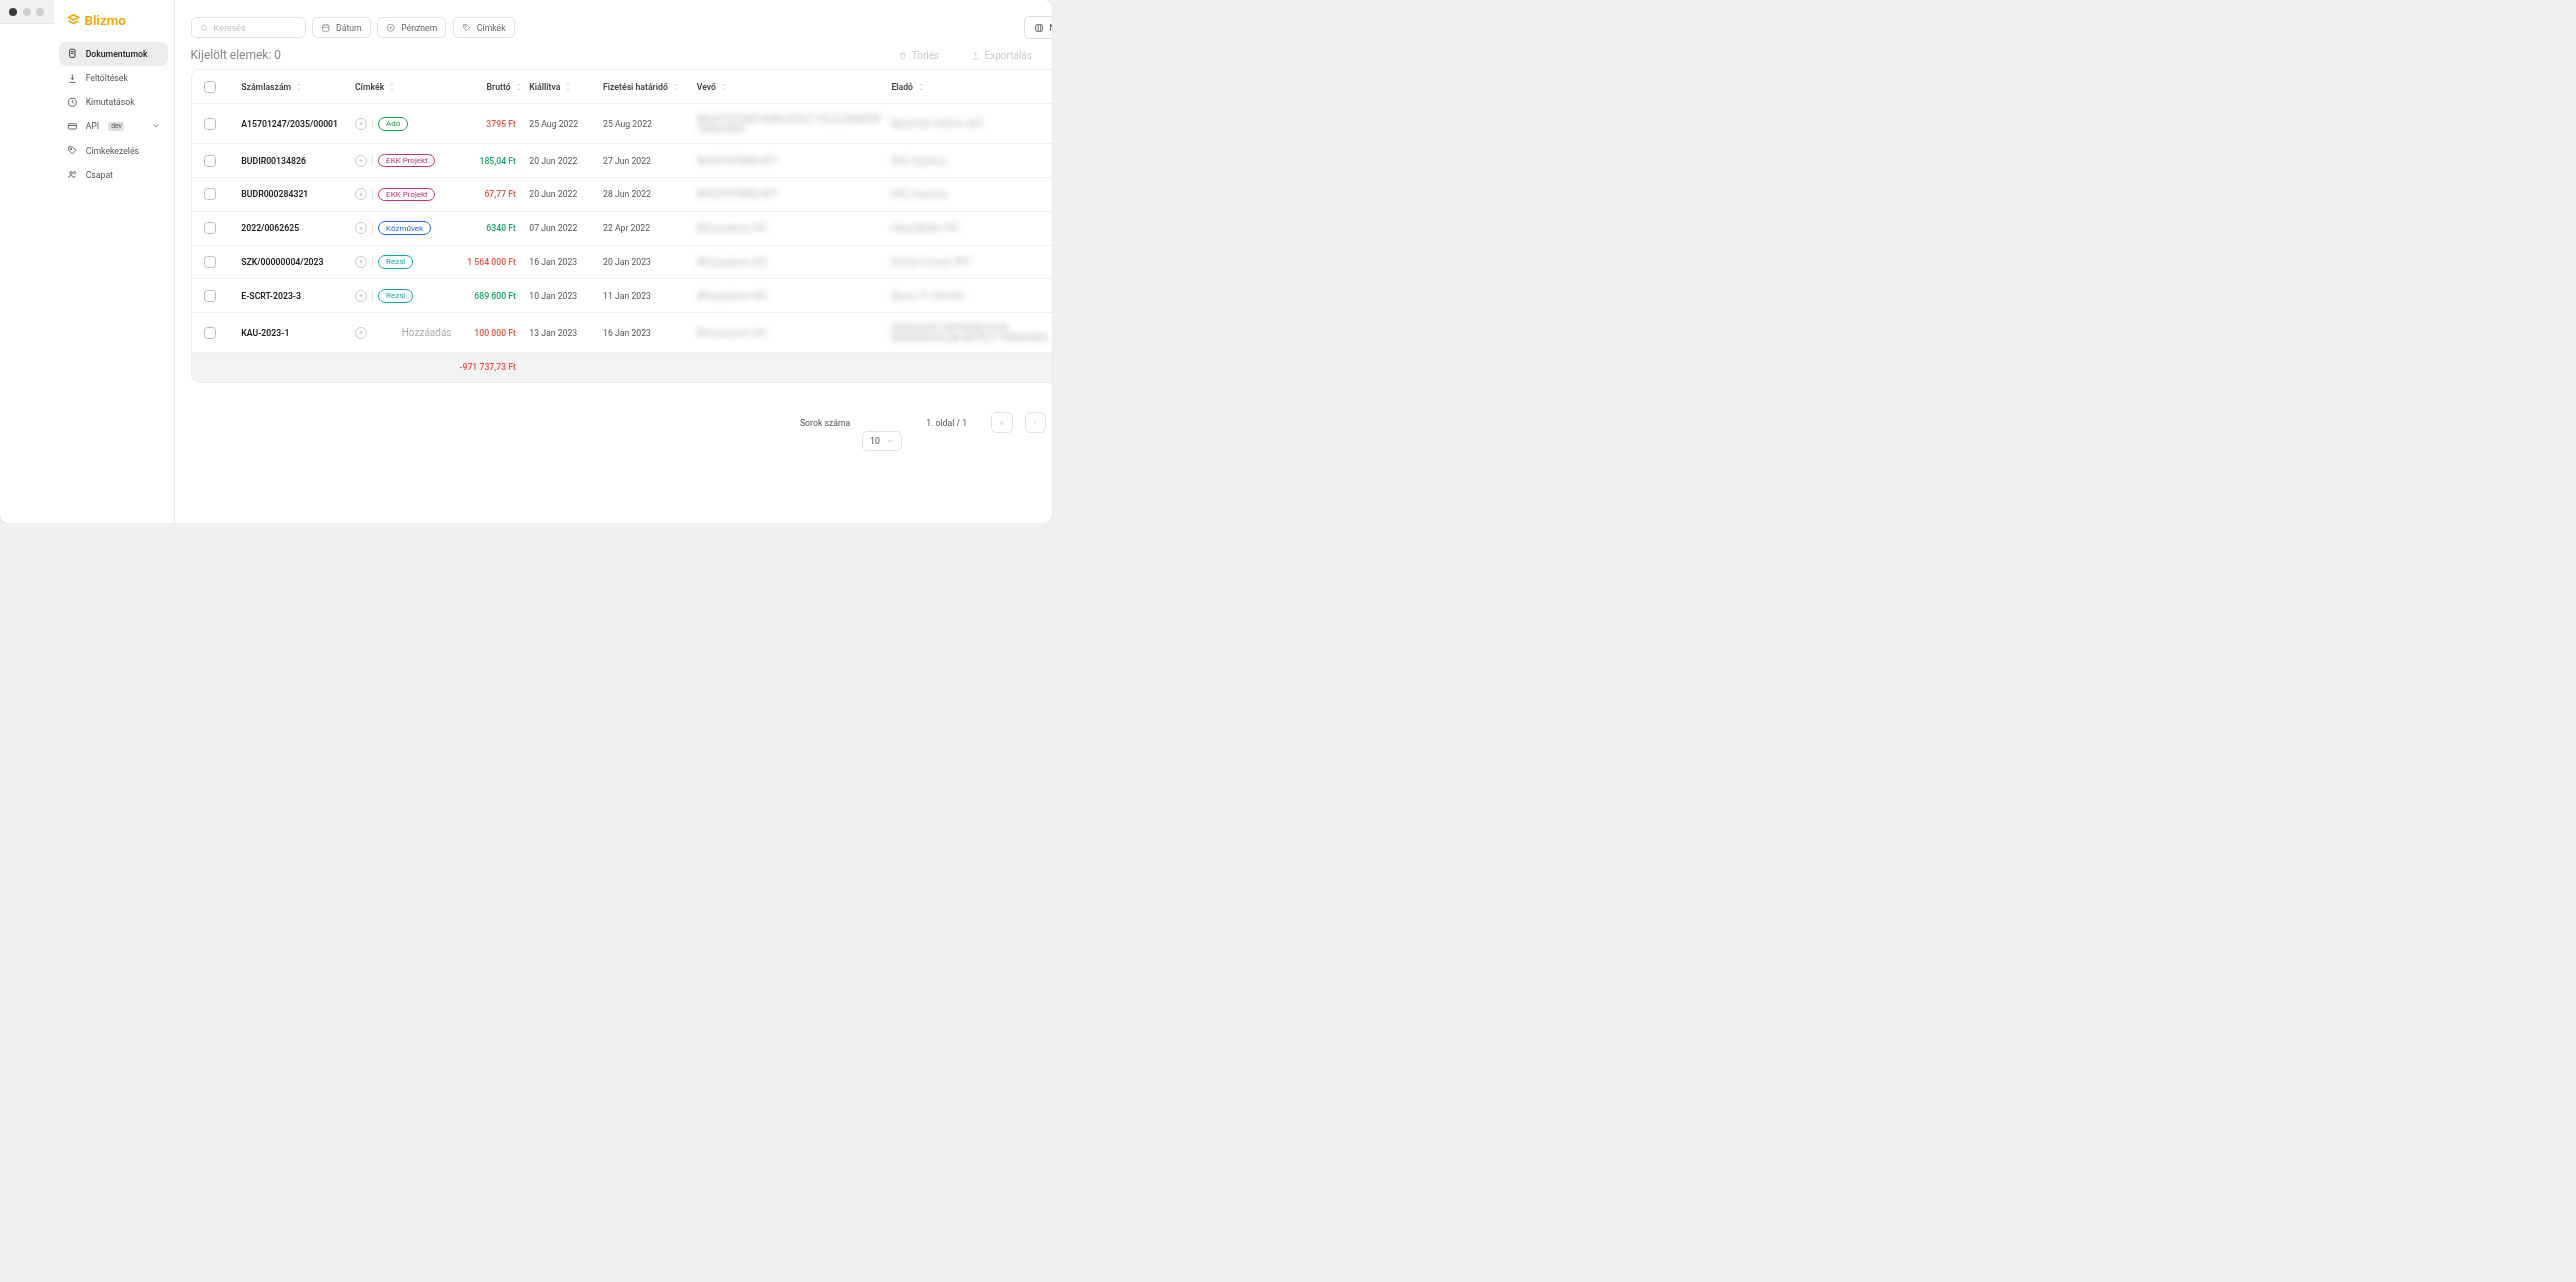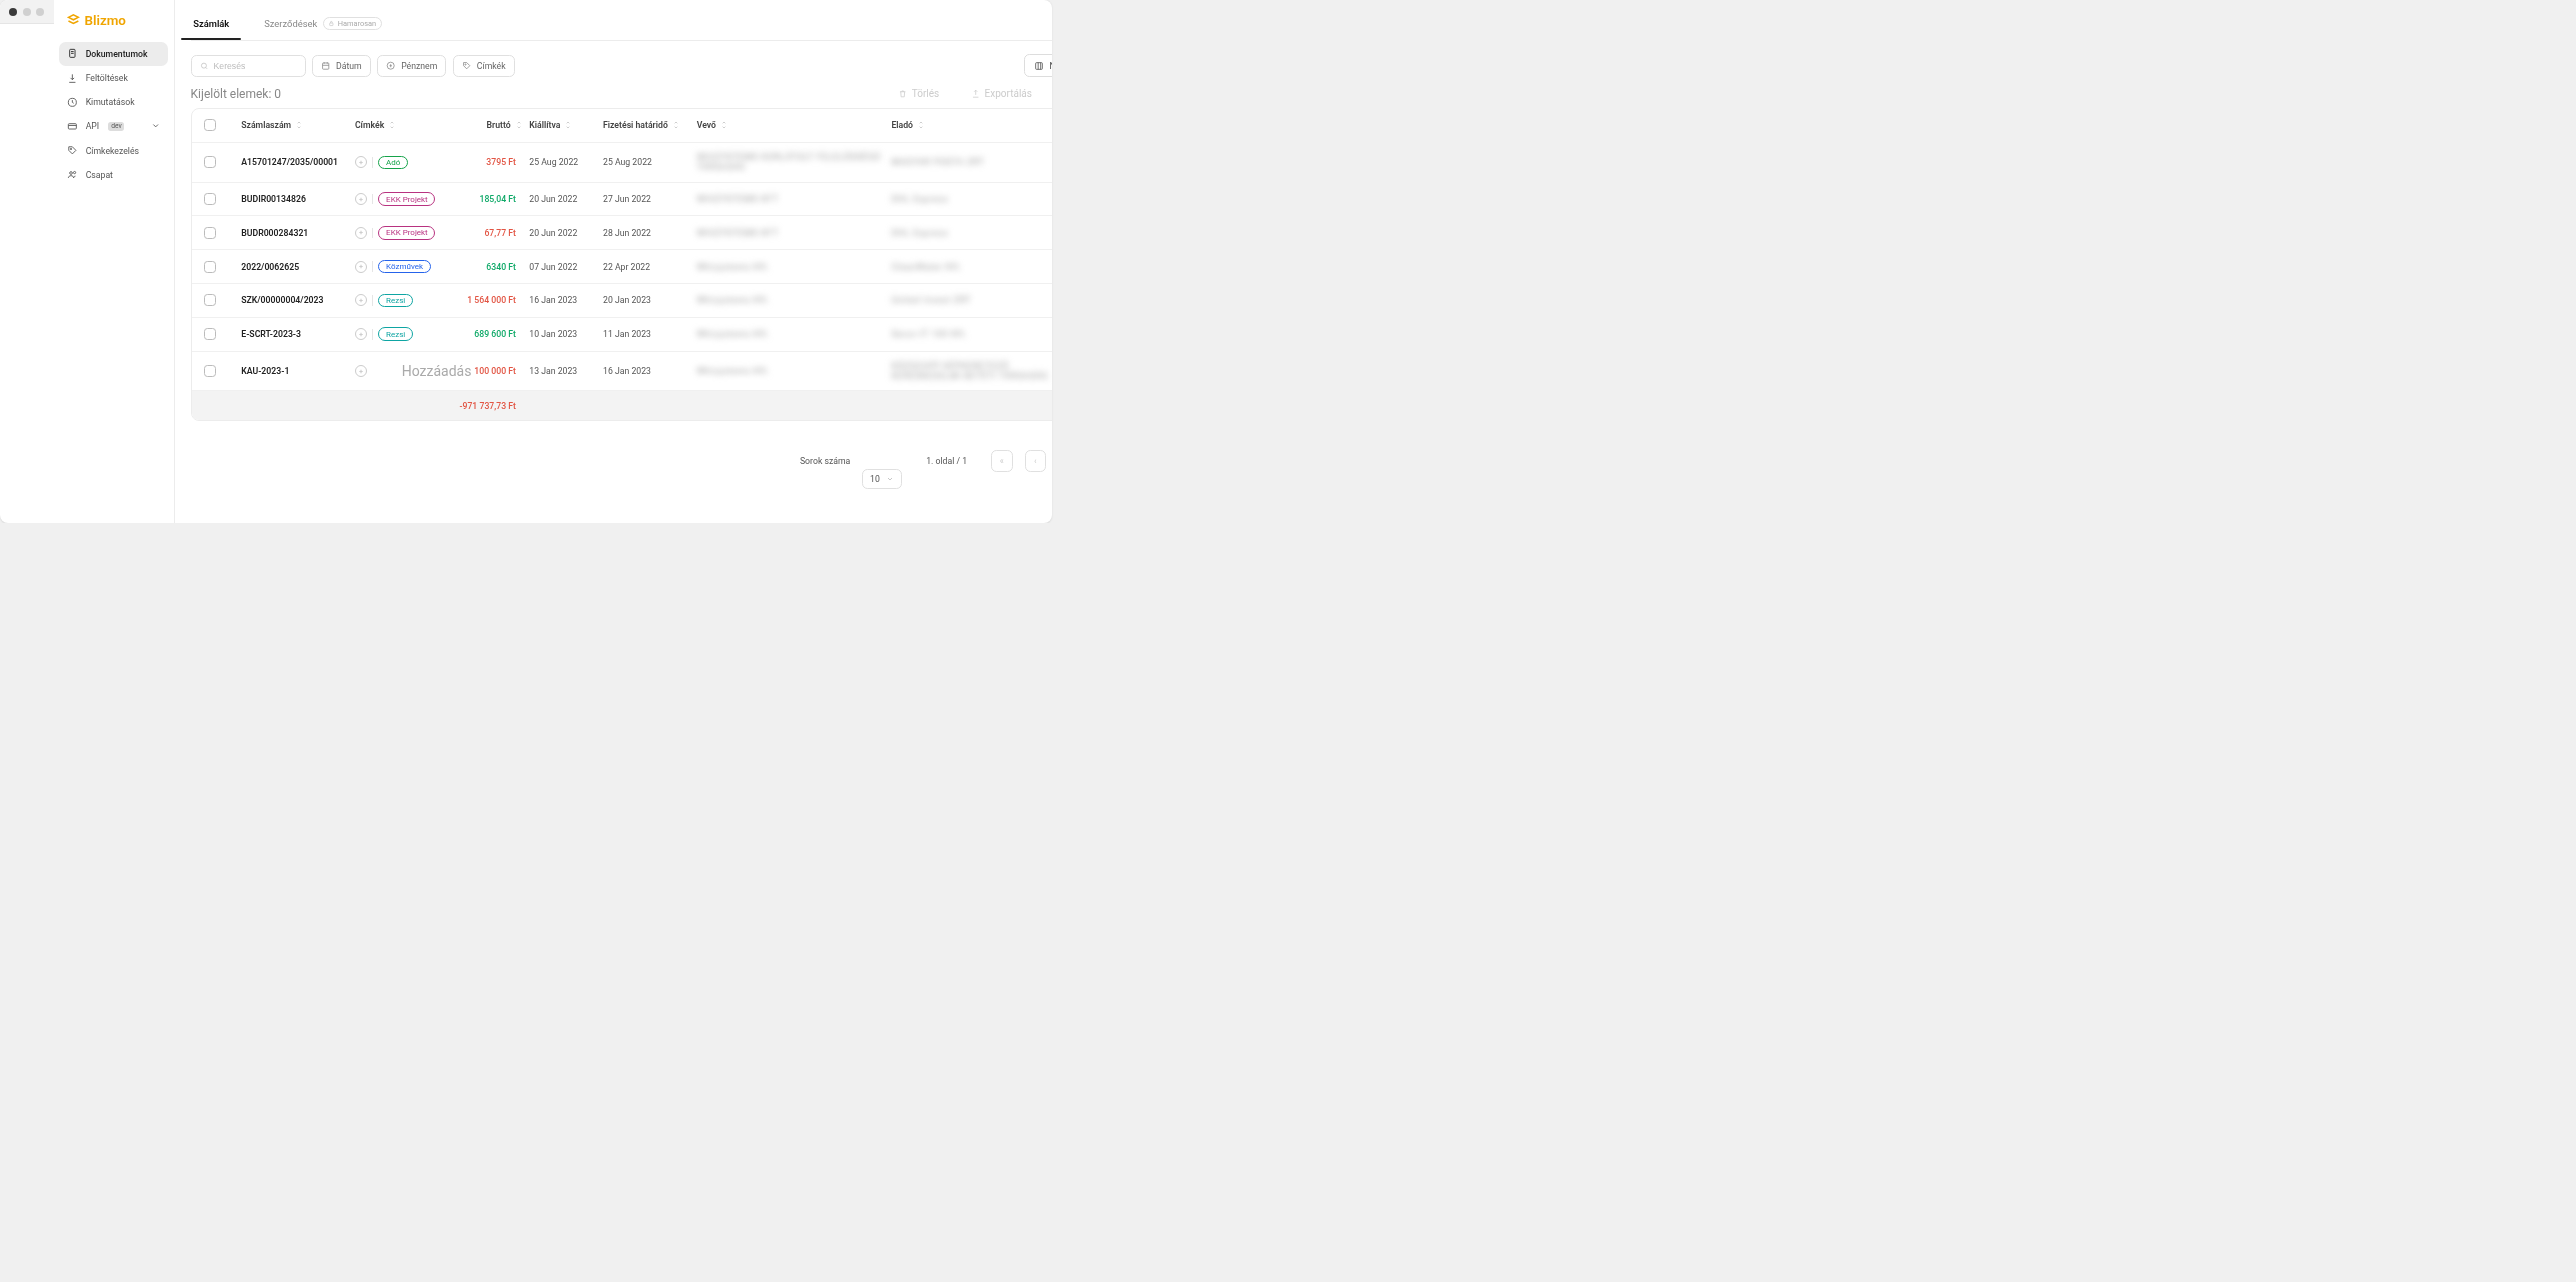--- a/index.html
+++ b/index.html
@@ -50,21 +50,21 @@
 .checkbox { width:12px; height:12px; border:1.3px solid #bbb; border-radius:3.4px; cursor:pointer; margin-left:4px; }
 .invnum { font-weight:600; color:#222; }
 .labels-cell { display:flex; align-items:center; gap:5.4px; }
 .addlabel { width:12px; height:12px; border:1px solid #ccc; border-radius:50%; display:inline-flex; align-items:center; justify-content:center; color:#bbb; font-size:8px; cursor:pointer; flex-shrink:0; }
 .cell-divider { width:0.7px; height:10.7px; background:#e5e5e5; }
 .tag { display:inline-flex; align-items:center; padding:1.3px 6.7px; border-radius:9.4px; font-size:8px; border:1px solid; }
 .tag.green { color:#16a34a; border-color:#16a34a; }
 .tag.magenta { color:#b83280; border-color:#b83280; }
 .tag.blue { color:#2563eb; border-color:#2563eb; }
 .tag.teal { color:#0ea5a3; border-color:#0ea5a3; }
-.addtext { color:#aaa; font-size:14px;padding-left:24px; }
+.addtext { color:#aaa; font-size:10px;padding-left:24px; }
 .brutto { text-align:right; font-weight:500; padding-right:6.7px; }
 .brutto.red{color:#e25544;} .brutto.green{color:#0fa968;}
 .date { color:#555; }
 .blur { filter:blur(3.4px); color:#999; letter-spacing:0.7px; }
 .kebab { display:inline-flex; align-items:center; justify-content:center; color:#666; font-size:12px; letter-spacing:1.3px; cursor:pointer; }
 .pagination { display:flex; align-items:center; justify-content:flex-end; gap:12px; margin-top:12px; color:#555; font-size:8.7px; }
 .select { display:inline-flex; align-items:center; gap:6.7px; border:0.7px solid #e0e0e0; border-radius:5.4px; padding:4px 6.7px; cursor:pointer;margin-top:36px; }
 .pagebtn { width:21.5px; height:21.5px; border:0.7px solid #e0e0e0; border-radius:5.4px; display:inline-flex; align-items:center; justify-content:center; color:#ccc; cursor:pointer; }
 .hcell svg { opacity:.6; }
 </style>
@@ -148,39 +148,20 @@
               </svg>
             </span>
             <span>Csapat</span>
           </div>
         </div>
     </div>
 
     <div class="main">
 
       <div class="content">
-        <div class="tabs-row">
-          <div id="tabs-host" style="display:flex;gap:29.5px;">
-              <div class="tab active">
-                <span>Számlák</span>
-              </div>
-              <div class="tab">
-                <span>Szerződések</span>
-                <span class="soon-pill"><svg width="6.7" height="6.7" viewBox="0 0 24 24" fill="none" stroke="#bbb" stroke-width="2">
-                    <rect x="6" y="11" width="12" height="9" rx="2"></rect>
-                    <path d="M9 11V8a3 3 0 016 0v3"></path>
-                  </svg>Hamarosan</span>
-              </div>
-            </div>
-          <div class="plug-btn">
-            <svg width="9.4" height="9.4" viewBox="0 0 24 24" fill="none" stroke="#4aa564" stroke-width="2.5">
-                <path d="M9 3v4M15 3v4M7 7h10v4a5 5 0 01-10 0V7zM12 16v5"></path>
-              </svg>
-          </div>
-        </div>
 
         <div class="filters">
           <label class="searchbox">
             <svg width="10" height="10" viewBox="0 0 24 24" fill="none" stroke="#bbb" stroke-width="2">
                 <circle cx="11" cy="11" r="7"></circle>
                 <path d="M20 20l-4-4"></path>
               </svg>
             <input placeholder="Keresés" style="">
           </label>
           <span class="filter-chip">

